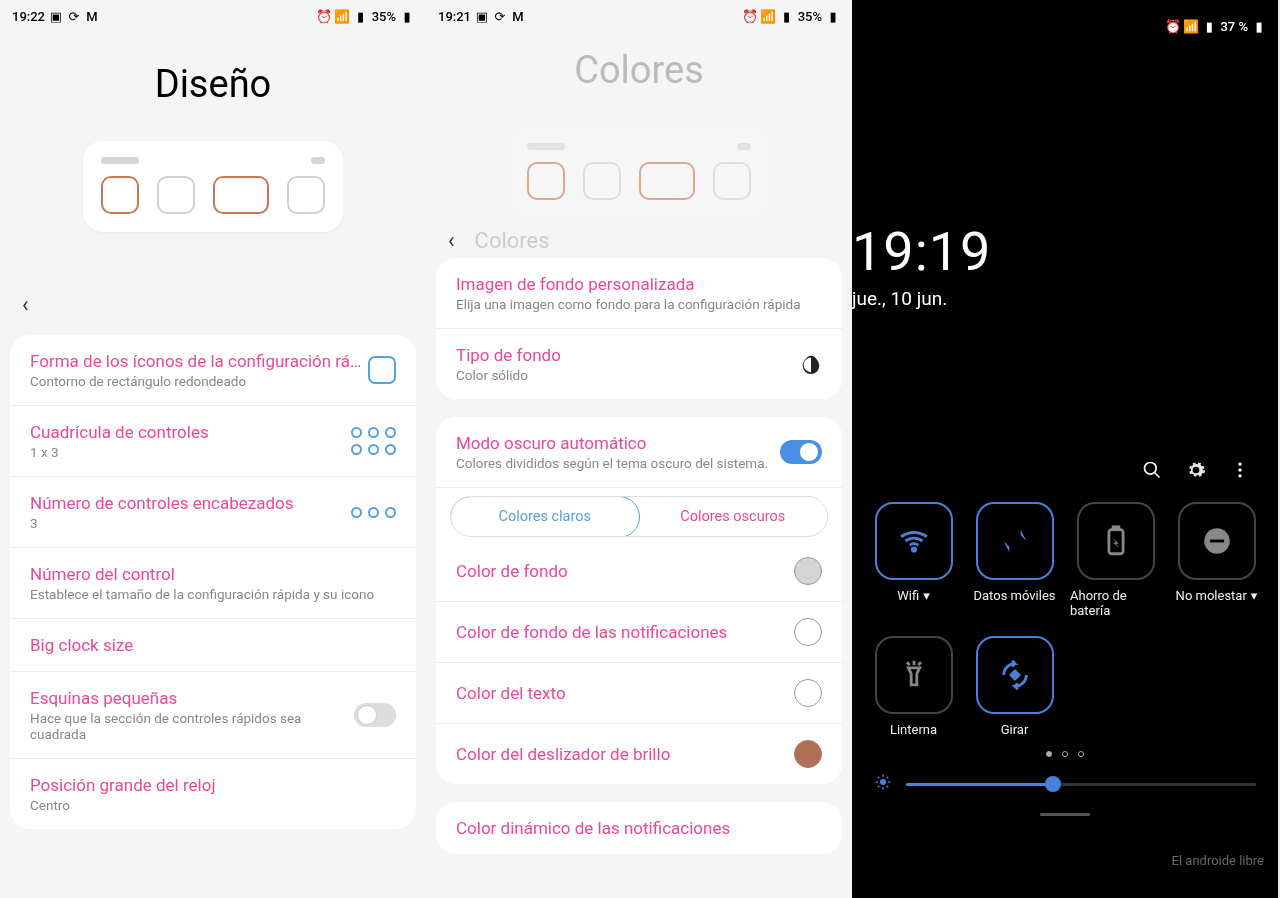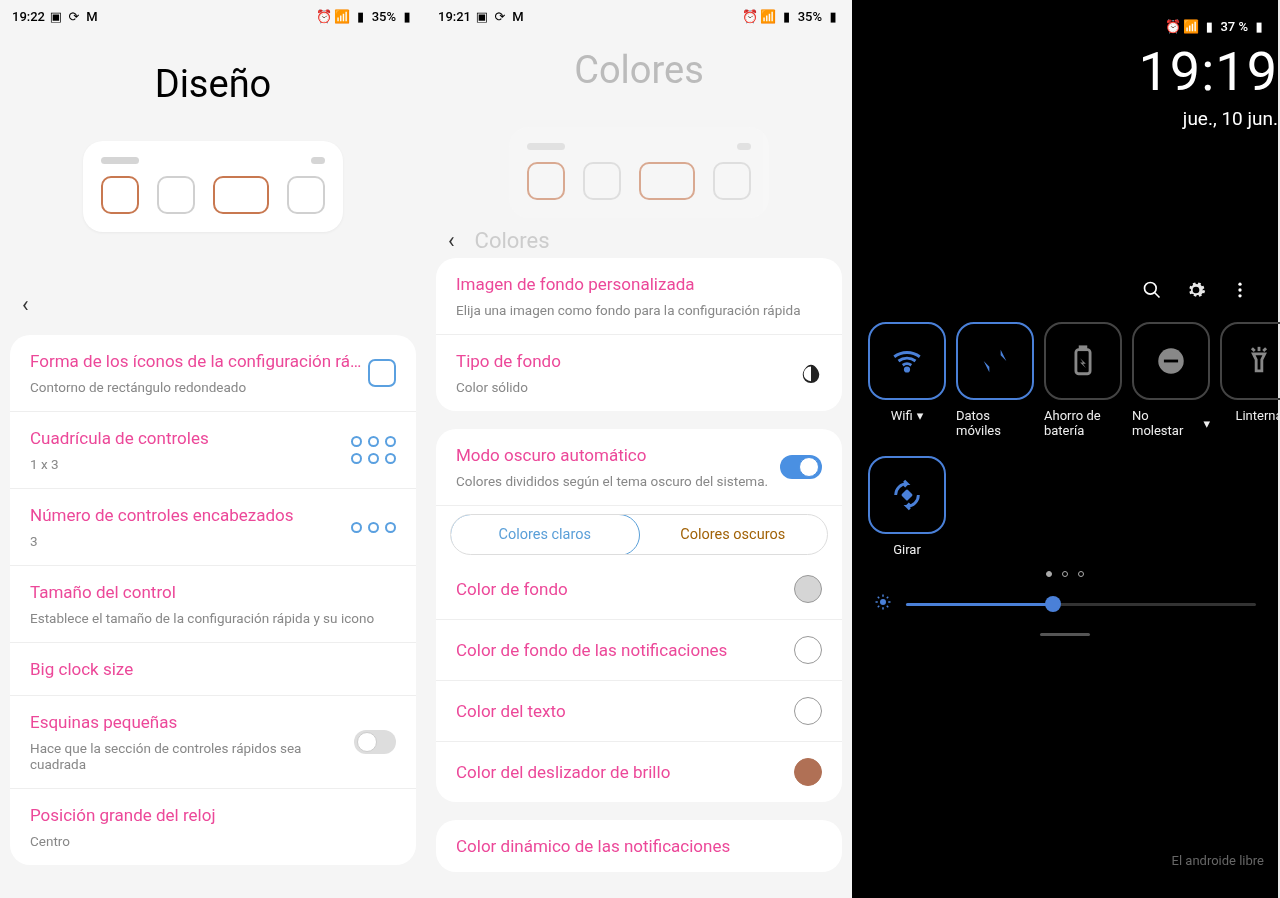--- a/index.html
+++ b/index.html
@@ -23,49 +23,49 @@
 .ptile.sq { width:38px; height:38px; }
 .ptile.rect { width:56px; height:38px; }
 .ptile.accent { border-color:#c87850; }
 .back-row { padding:0 22px; margin-top:60px; }
 .back { font-size:22px; color:#333; }
 .card { background:#fff; border-radius:20px; margin:18px 10px 0; overflow:hidden; }
 .row { padding:16px 20px; border-bottom:1px solid #eee; display:flex; justify-content:space-between; align-items:center; }
 .row:last-child { border-bottom:none; }
 .row-text { flex:1; min-width:0; }
 .row-title { font-size:17px; color:#ec4899; white-space:nowrap; overflow:hidden; text-overflow:ellipsis; }
-.row-sub { font-size:13.5px; color:#888; margin-top:8px; }
+.row-sub { font-size:13.5px; color:#888; margin-top:2px; }
 .icon-sq { width:28px; height:28px; border:2px solid #5aa0e0; border-radius:7px; flex-shrink:0; }
 .grid-dots { display:flex; flex-direction:column; gap:6px; }
 .grid-dots > div { display:flex; gap:6px; }
 .dot { width:11px; height:11px; border:2px solid #5aa0e0; border-radius:50%; }
 .toggle { width:42px; height:24px; background:#ddd; border-radius:12px; position:relative; flex-shrink:0; }
 .toggle::after { content:''; position:absolute; width:18px; height:18px; background:#fff; border:1px solid #ccc; border-radius:50%; top:2px; left:3px; }
 .toggle.on { background:#4a90e2; }
 .toggle.on::after { left:auto; right:3px; border-color:#4a90e2; }
 .seg { display:flex; margin:8px 14px 4px; border:1.5px solid #ddd; border-radius:22px; overflow:hidden; }
-.seg > div { flex:1; text-align:center; padding:11px 0; font-size:14.5px; color:#a16207; }
+.seg > div { flex:1; text-align:center; padding:11px 0; font-size:14.5px; color:#ec4899; }
 .seg > div.active { color:#5a9fd8; border:1.5px solid #5a9fd8; border-radius:22px; margin:-1.5px; }
 .circle { width:28px; height:28px; border:1.5px solid #999; border-radius:50%; flex-shrink:0; }
 .circle.brown { background:#b07055; border-color:#b07055; }
 .circle.grey { background:#d5d5d5; border-color:#999; }
 .contrast-icon { width:22px; height:22px; position:relative; }
 .contrast-icon svg { width:100%; height:100%; }
 
 .p2-head { position:relative; }
 .p2-sub { position:absolute; left:0; right:0; top:180px; display:flex; align-items:center; gap:20px; padding:0 22px; }
 .p2-sub .t { font-size:22px; color:#ccc; }
 
 .p3 .status-bar { color:#fff; justify-content:flex-end; padding-top:12px; height:40px; }
-.clock { text-align:right; }
+.clock { text-align:left; margin-top:180px; }
 .clock-time { font-size:54px; font-weight:400; letter-spacing:1px; }
 .clock-date { font-size:19px; margin-top:4px; }
 .qs-actions { display:flex; justify-content:flex-end; gap:24px; padding:0 28px; margin-top:150px; }
 .qs-actions svg { width:20px; height:20px; }
-.qs-grid { display:grid; grid-template-columns:repeat(5,1fr); gap:18px 10px; padding:18px 16px 0; }
+.qs-grid { display:grid; grid-template-columns:repeat(4,1fr); gap:18px 10px; padding:18px 16px 0; }
 .qs-item { display:flex; flex-direction:column; align-items:center; gap:8px; }
 .qs-tile { width:78px; height:78px; border:2px solid #444; border-radius:18px; display:flex; align-items:center; justify-content:center; }
 .qs-tile.active { border-color:#4a80d8; }
 .qs-tile svg { width:34px; height:34px; }
 .qs-label { font-size:13px; color:#eee; display:flex; align-items:center; gap:4px; }
 .pager { display:flex; justify-content:center; gap:10px; margin-top:14px; }
 .pdot { width:6px; height:6px; border:1px solid #aaa; border-radius:50%; }
 .pdot.filled { background:#aaa; }
 .bright-row { display:flex; align-items:center; gap:14px; padding:10px 22px; margin-top:6px; }
 .bright-track { flex:1; height:3px; background:#333; position:relative; border-radius:2px; }
@@ -141,21 +141,21 @@
       <div class="grid-dots">
           <div>
             <span class="dot"></span>
             <span class="dot"></span>
             <span class="dot"></span>
           </div>
         </div>
     </div>
     <div class="row">
       <div class="row-text">
-          <div class="row-title">Tamaño del control</div>
+          <div class="row-title">Número del control</div>
           <div class="row-sub">Establece el tamaño de la configuración rápida y su icono</div>
         </div>
     </div>
     <div class="row">
       <div class="row-text">
           <div class="row-title">Big clock size</div>
         </div>
     </div>
     <div class="row">
       <div class="row-text">

